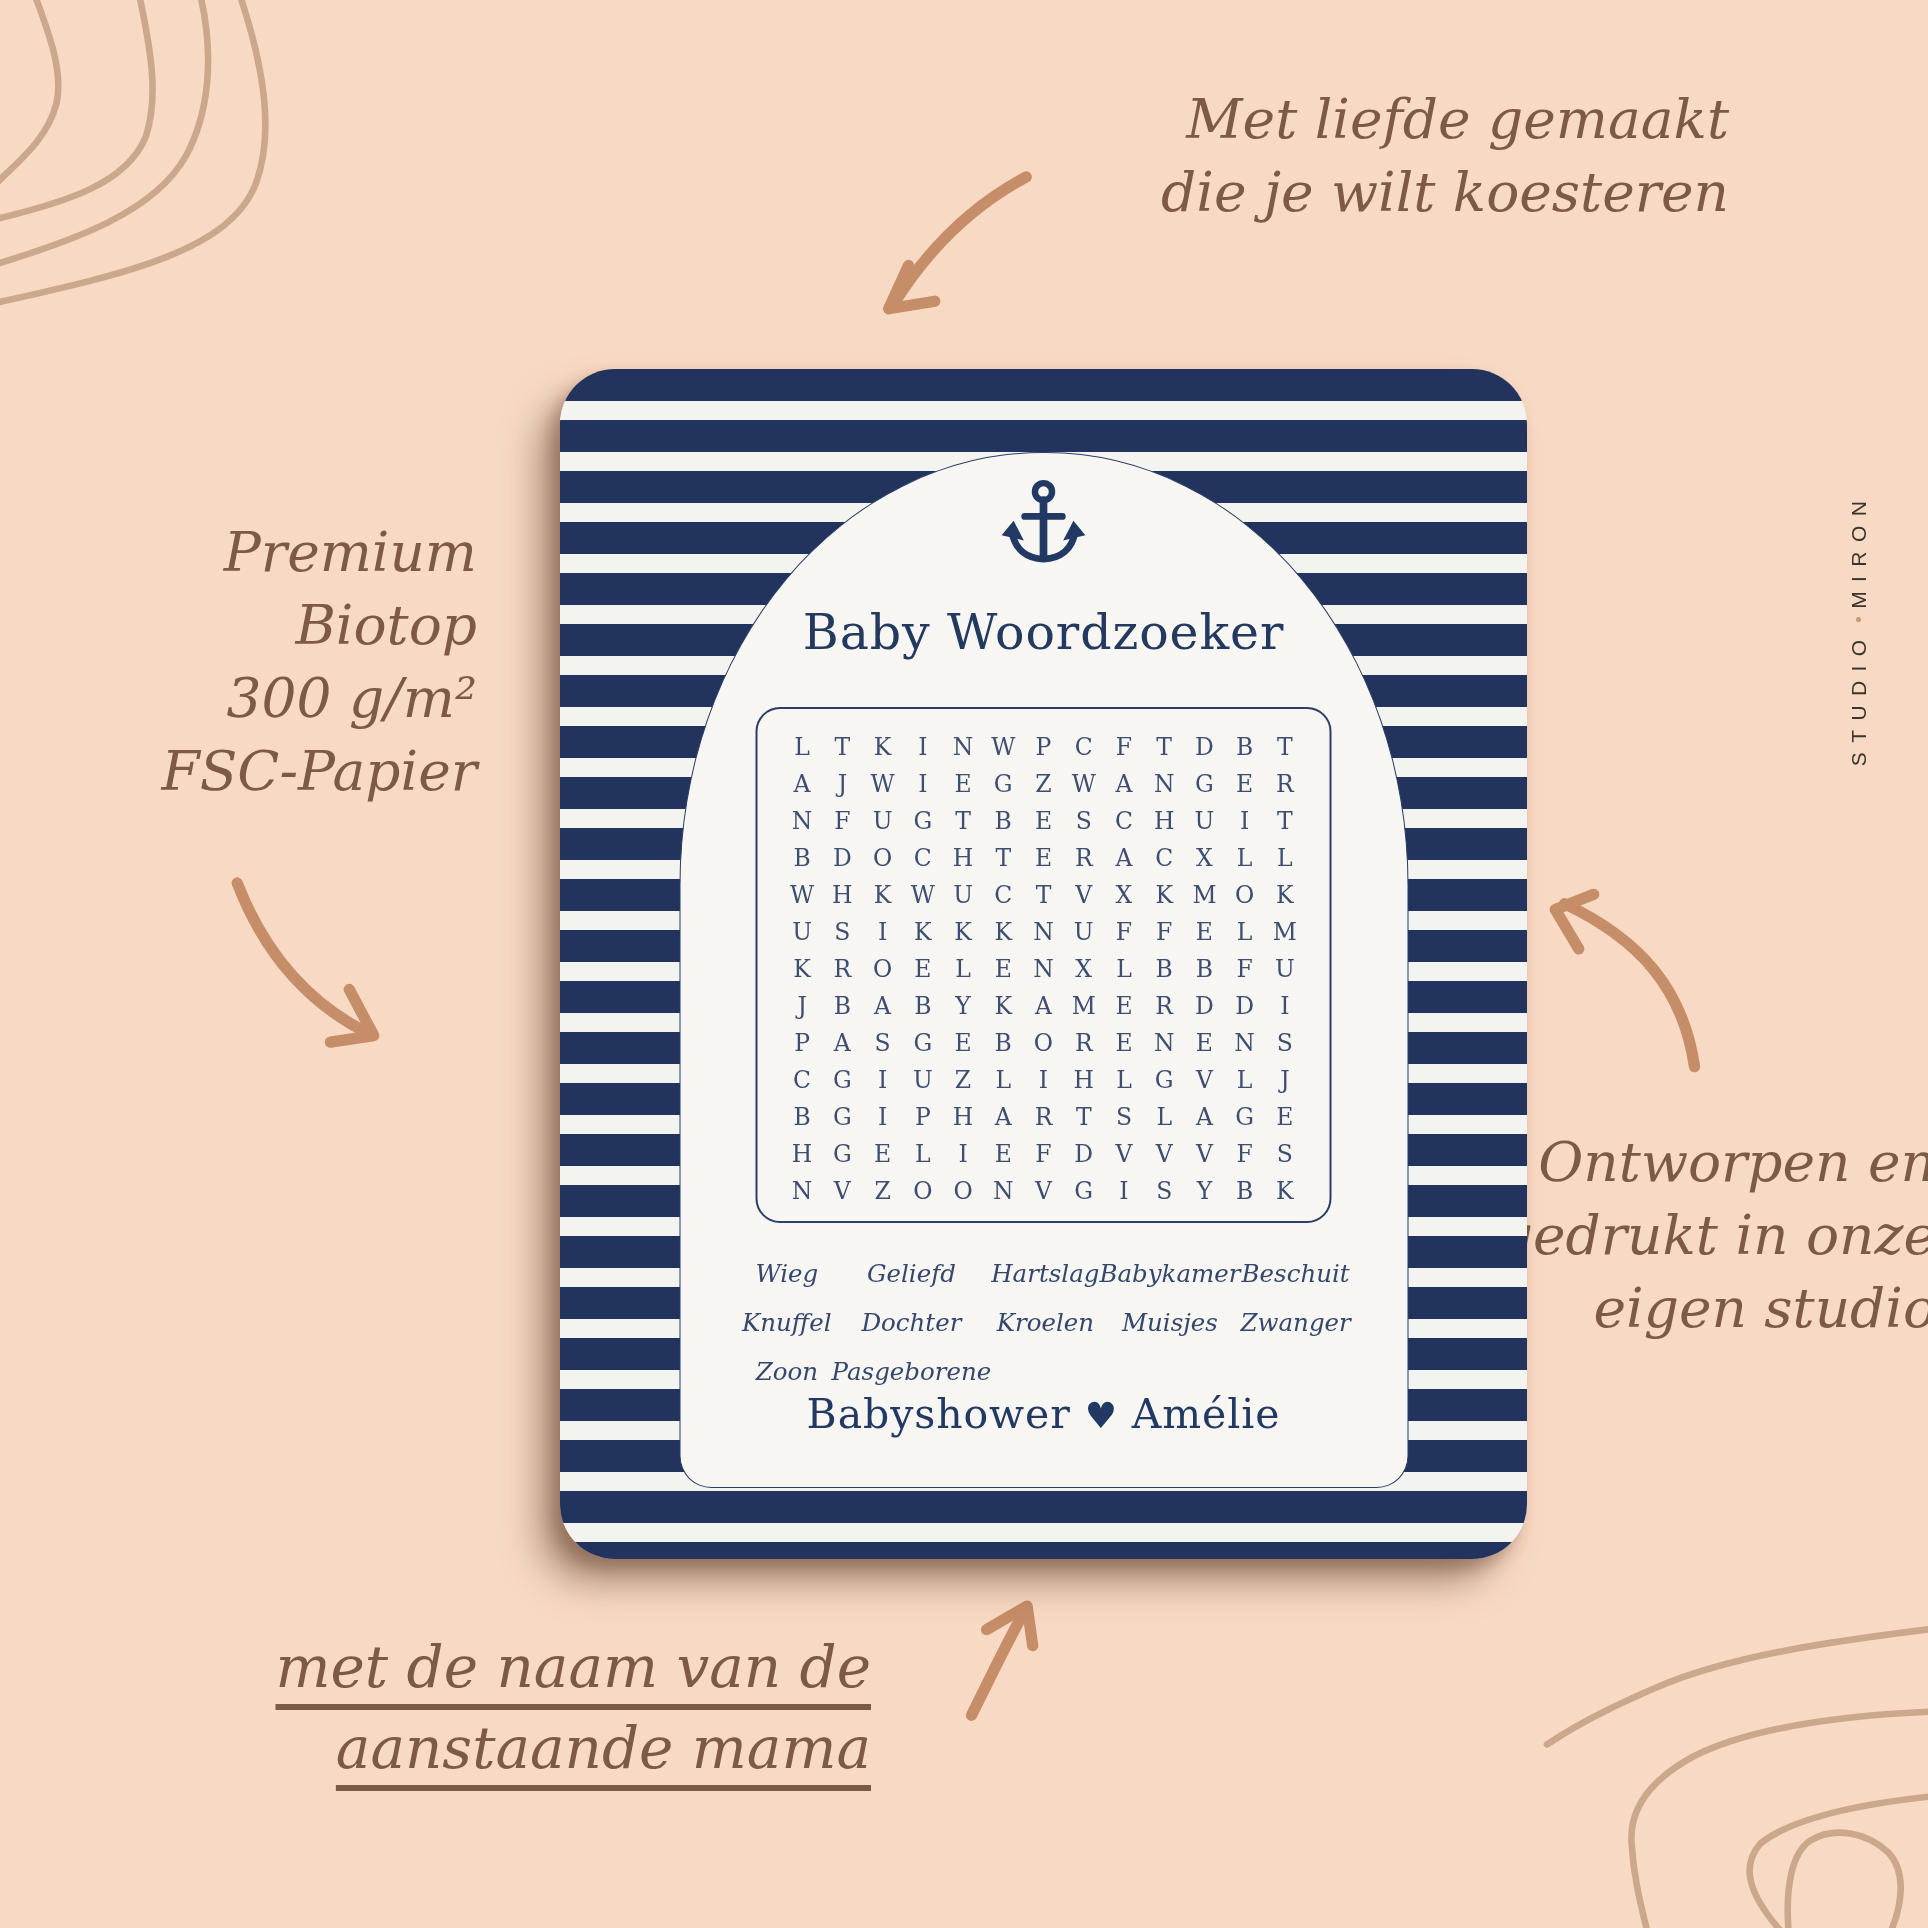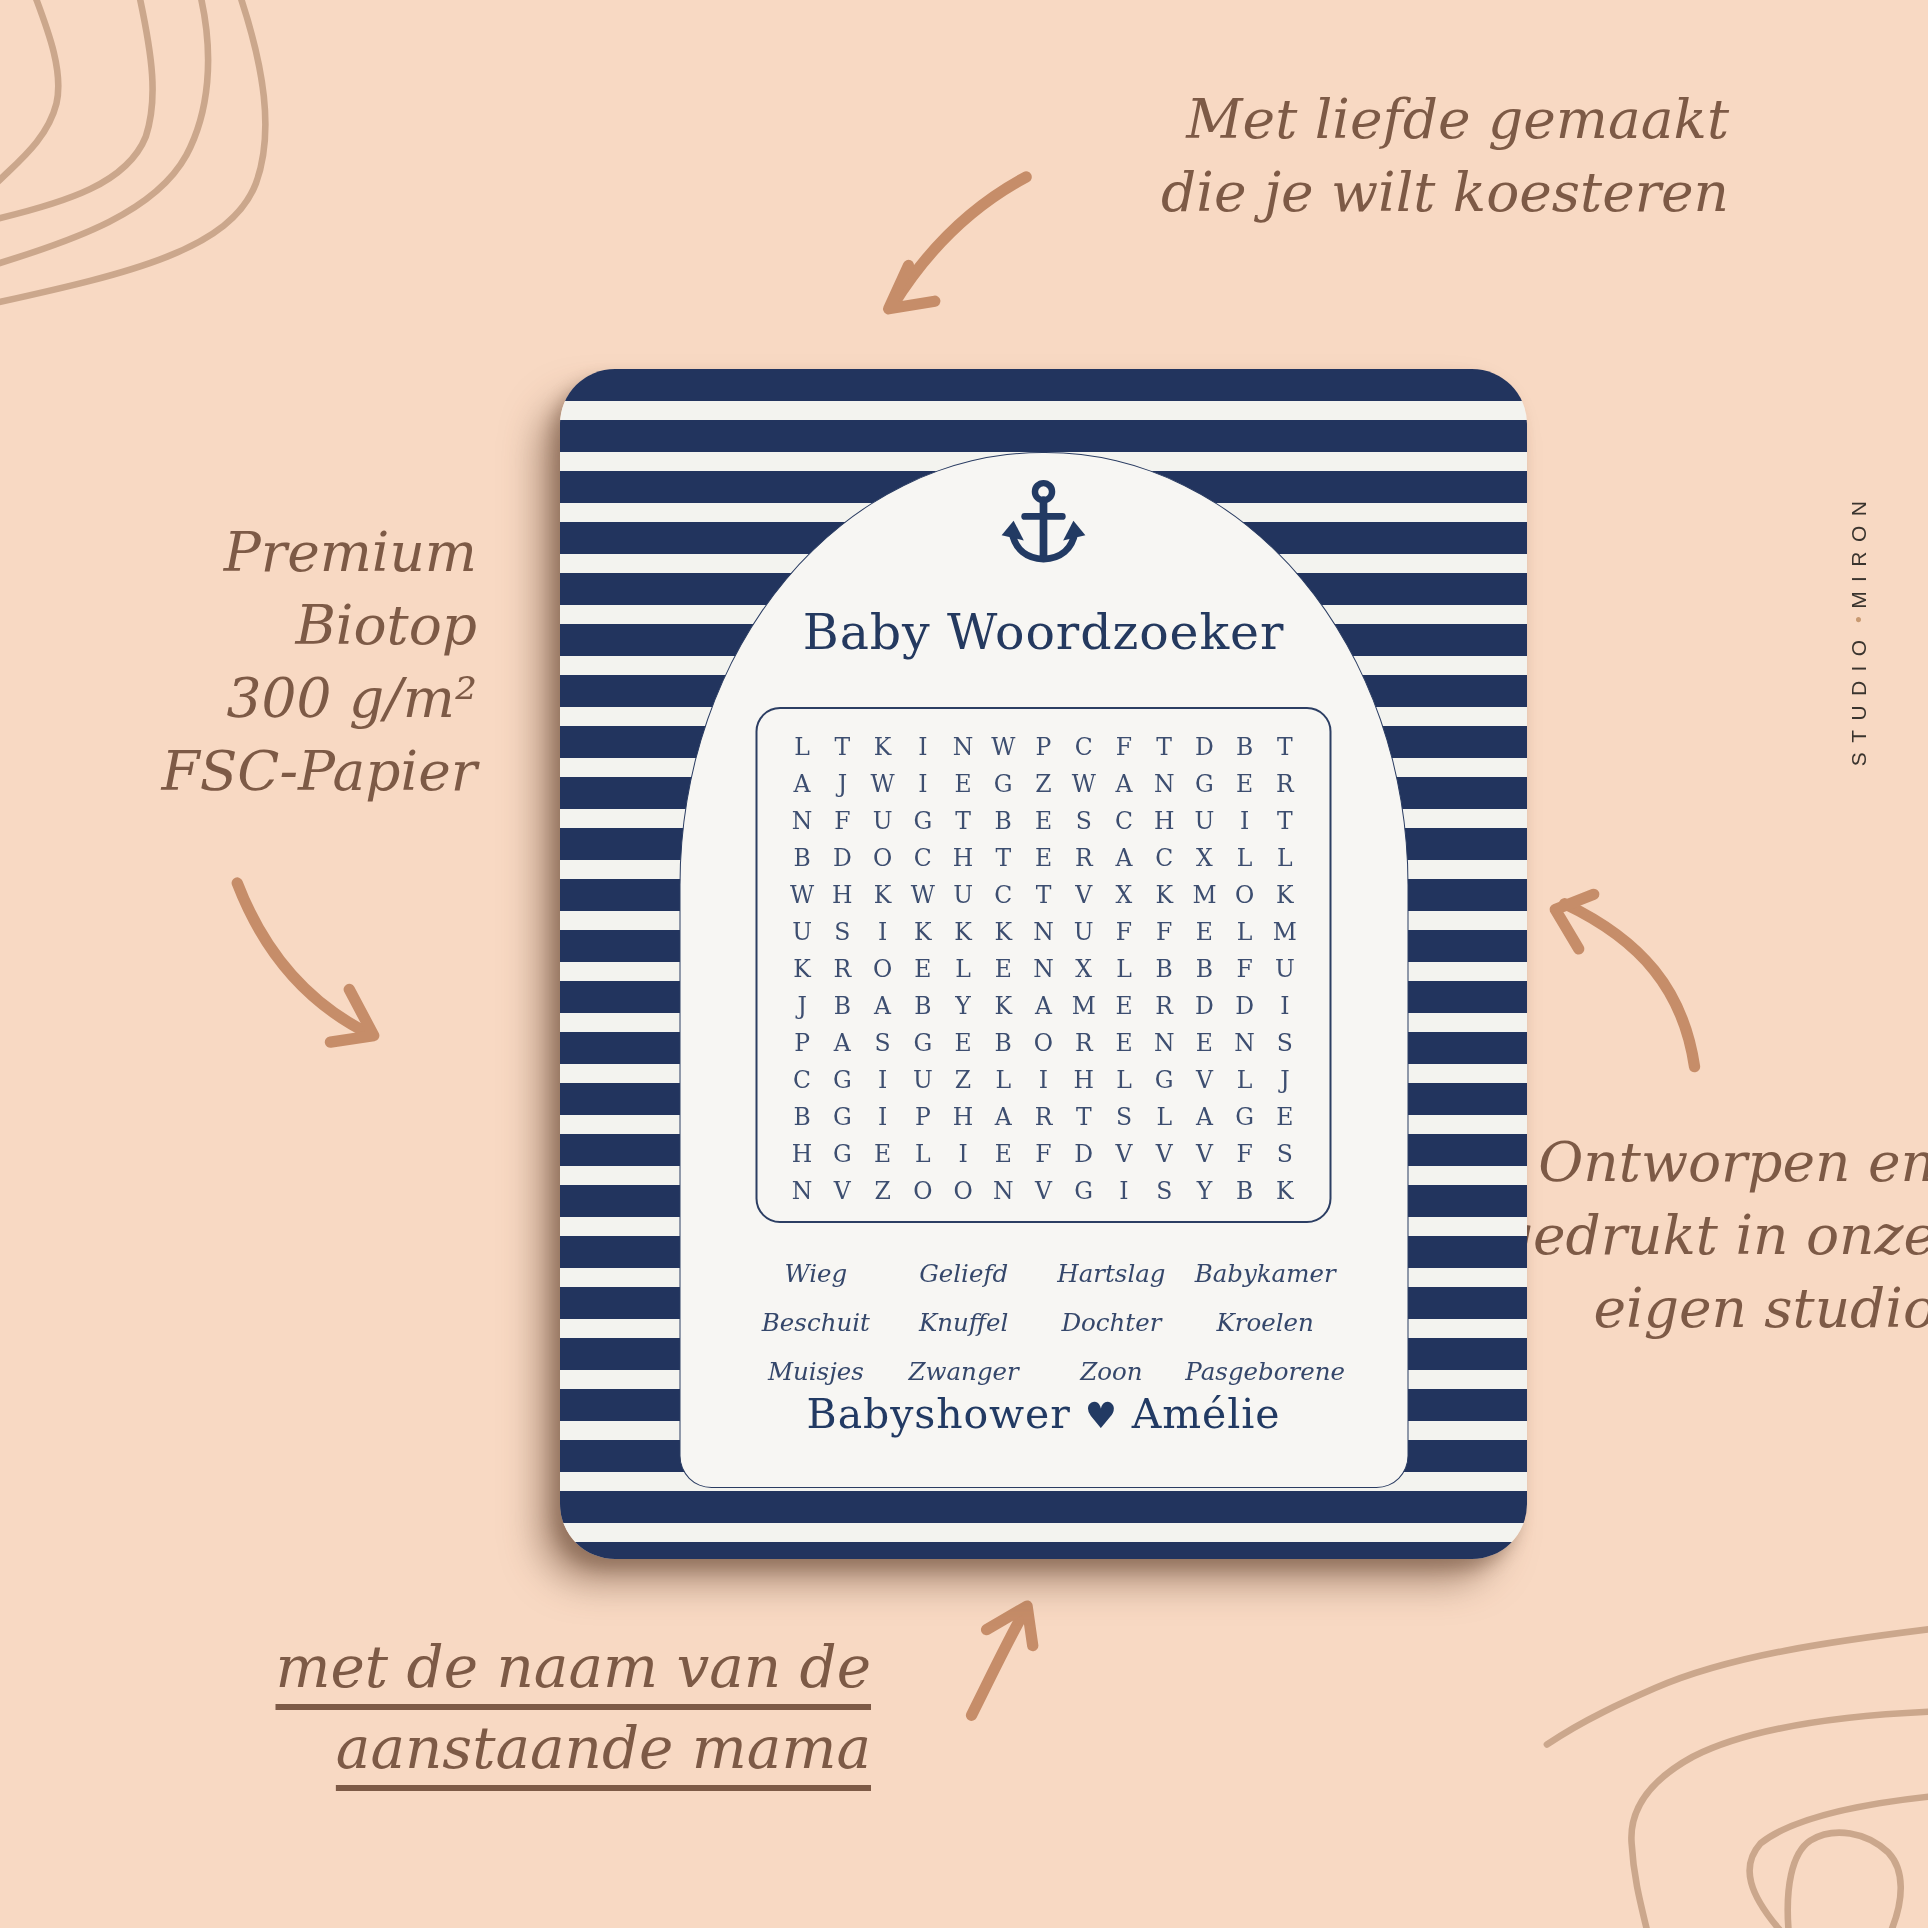--- a/index.html
+++ b/index.html
@@ -60,21 +60,21 @@
     width:576px;height:516px;box-sizing:border-box;
     border:2.4px solid #2c3e63;border-radius:24.5px;
     padding:19px 24.5px;
     display:grid;grid-template-columns:repeat(13,1fr);grid-auto-rows:37px;
     align-items:center;justify-items:center;
     font-size:23.5px;color:#3d4e70;
   }
   .word-list{
     position:absolute;left:50%;top:796px;transform:translateX(-50%);
     width:603px;
-    display:grid;grid-template-columns:repeat(4,1fr);grid-auto-rows:49px;
+    display:grid;grid-template-columns:repeat(5,1fr);grid-auto-rows:49px;
     align-items:center;justify-items:center;
     font-size:24.5px;font-style:italic;color:#35476b;
   }
   .personalization{
     position:absolute;left:0;top:937px;width:100%;text-align:center;
     font-size:41px;color:#223a63;letter-spacing:0.9px;
   }
   .personalization .heart{font-family:"DejaVu Sans",sans-serif;font-size:36px;}
 </style>
 </head>

